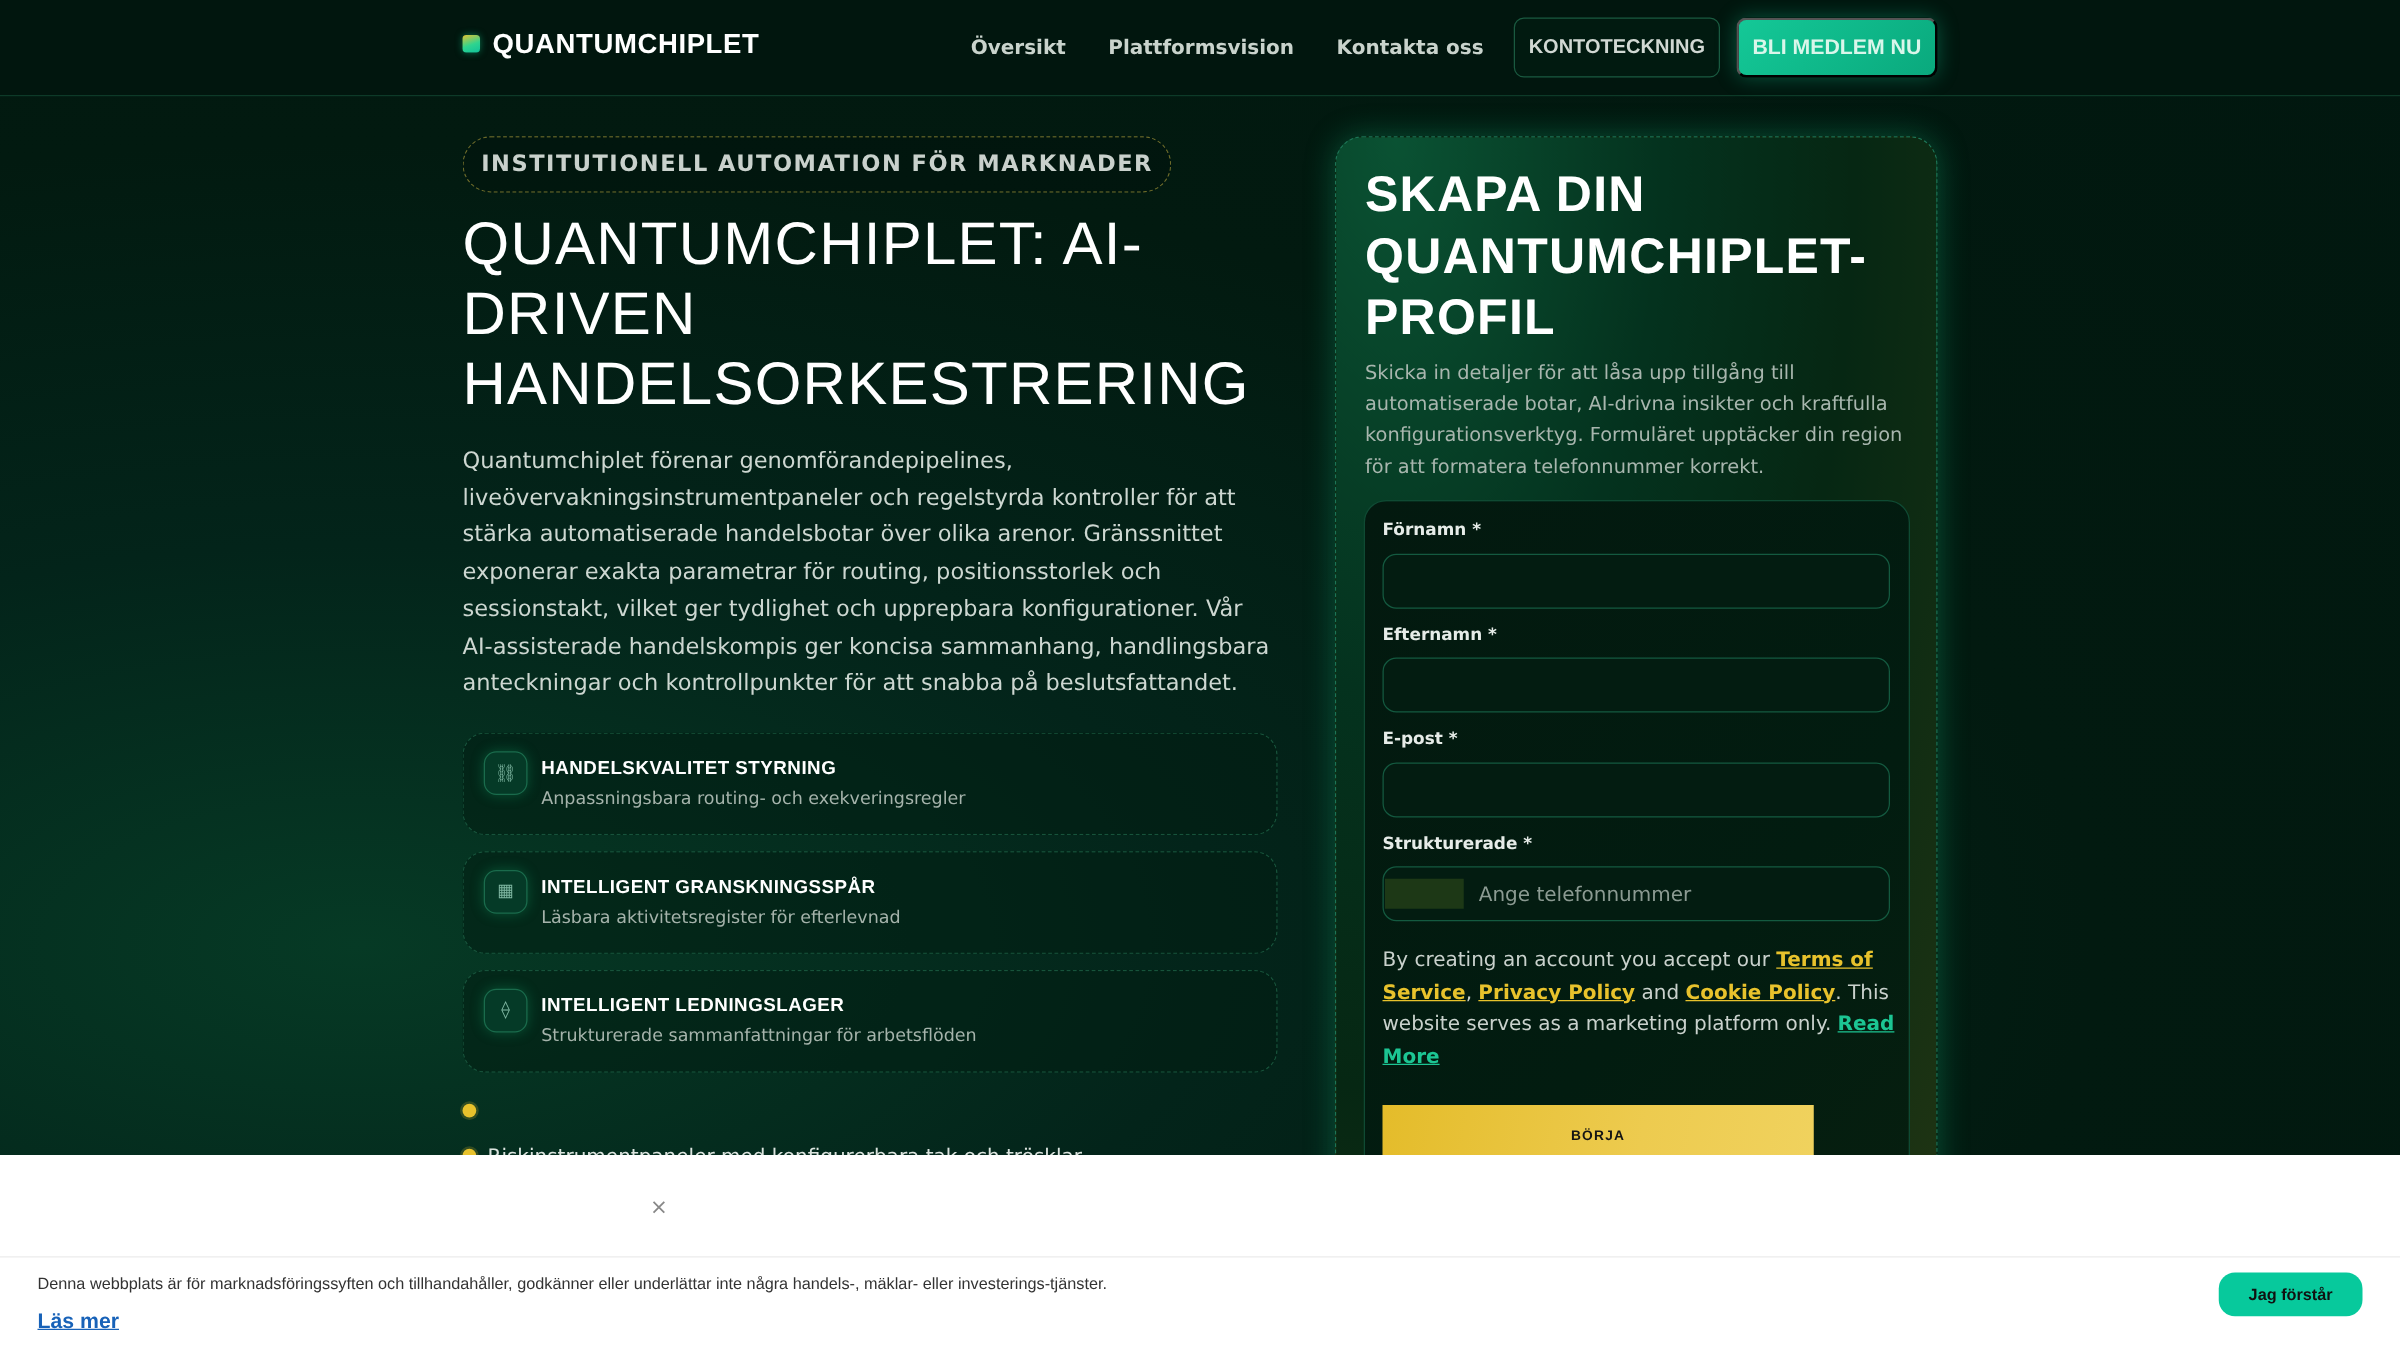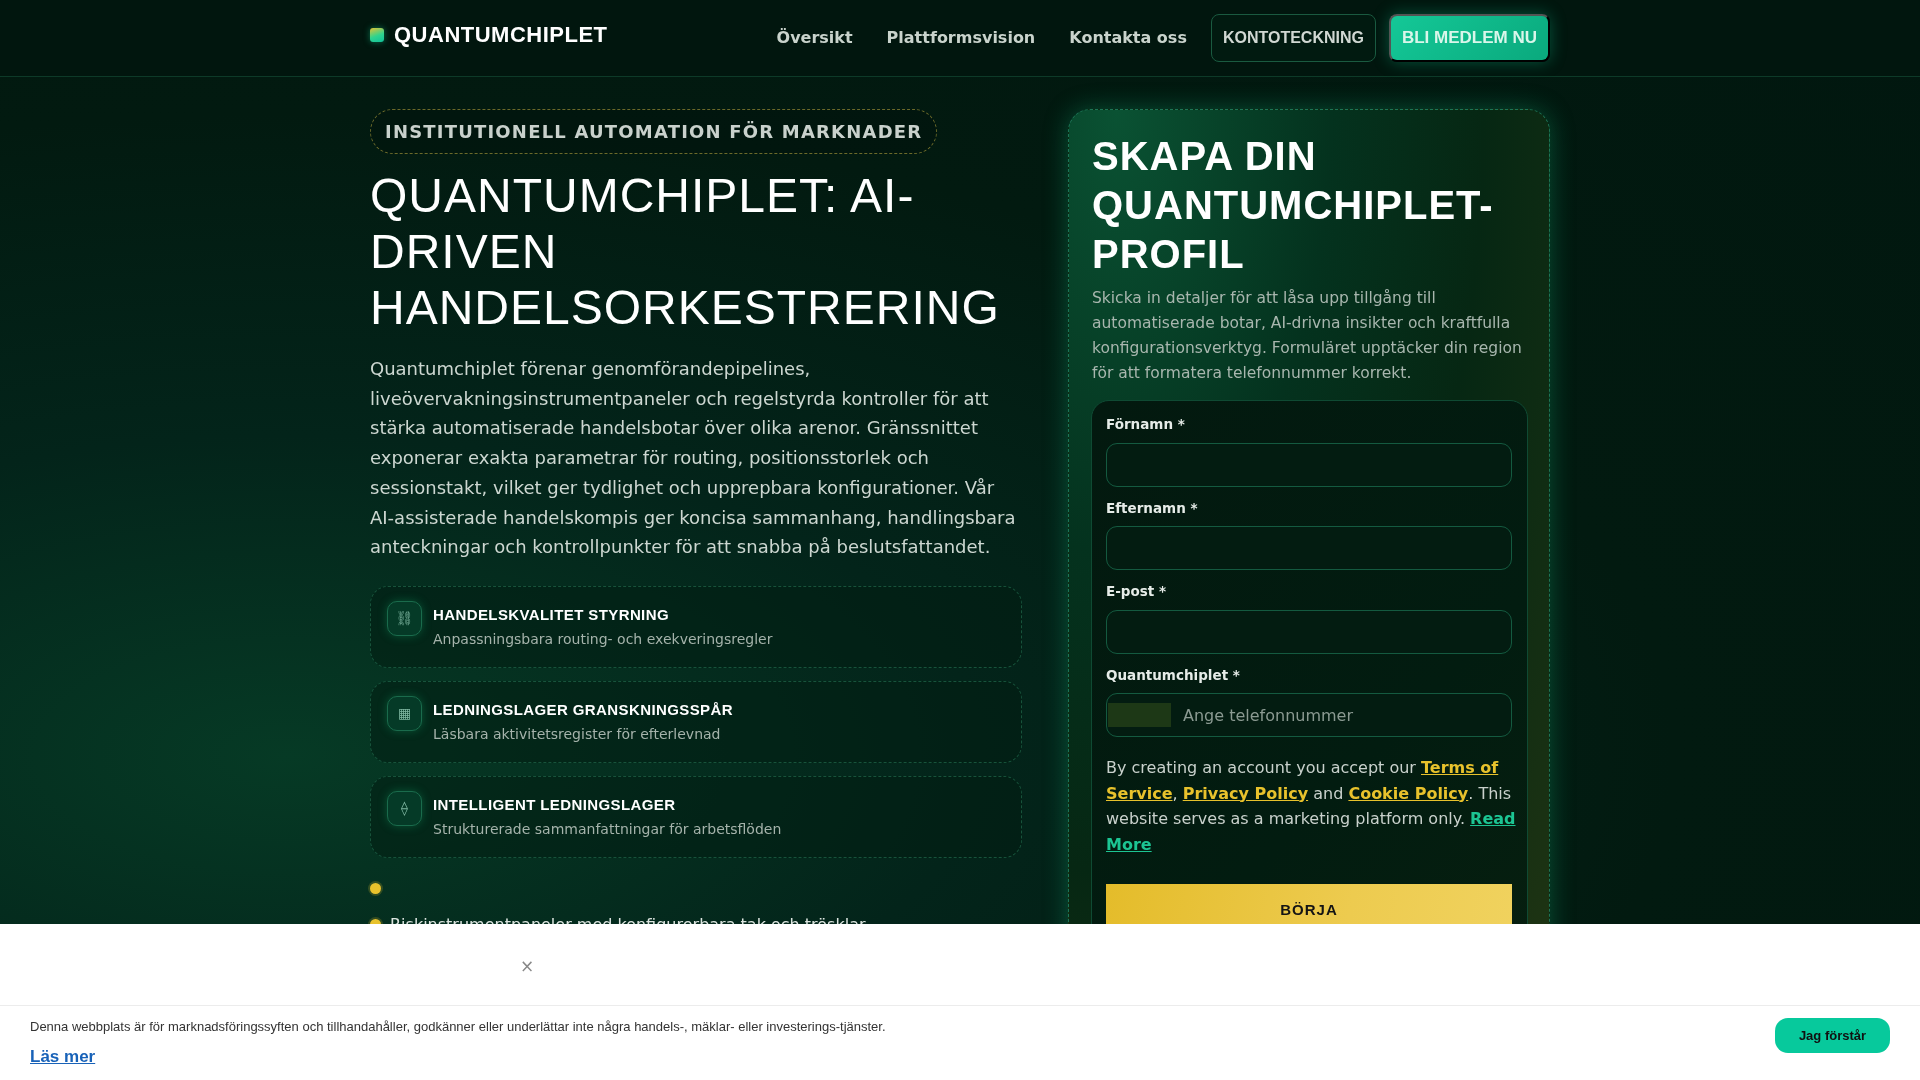--- a/index.html
+++ b/index.html
@@ -123,23 +123,23 @@
       font-size: 16px; outline: none; font-family: "DejaVu Sans", sans-serif;
     }
     .phone-input::placeholder { color: #8b9a92; }
     .consent {
       position: absolute; left: 14px; top: 354px; width: 410px; font-size: 16px;
       line-height: 25.5px; color: #c9d1cc;
     }
     .consent a.y { color: #e8c22c; font-weight: 700; text-decoration: underline; }
     .consent a.g { color: #1cc593; font-weight: 700; text-decoration: underline; }
     .submit {
-      position: absolute; left: 14px; top: 483px; width: 406px; height: 50px;
+      position: absolute; left: 14px; top: 483px; width: 345px; height: 50px;
       background: linear-gradient(100deg, #e4bc2a 0%, #edcb4f 60%, #f0d25e 100%);
-      border: none; font-family: "Liberation Sans", sans-serif; font-weight: 700; font-size: 15px;
+      border: none; font-family: "Liberation Sans", sans-serif; font-weight: 700; font-size: 11px;
       letter-spacing: 1px; color: #141414;
     }
 
     
     .cookie {
       position: absolute; left: 0; top: 924px; width: 1920px; height: 156px; background: #ffffff;
     }
     .cookie-close {
       position: absolute; left: 520px; top: 32px; font-size: 17px; color: #888; cursor: pointer;
     }
@@ -181,21 +181,21 @@
   <p class="hero-desc">Quantumchiplet förenar genomförandepipelines, liveövervakningsinstrumentpaneler och regelstyrda kontroller för att stärka automatiserade handelsbotar över olika arenor. Gränssnittet exponerar exakta parametrar för routing, positionsstorlek och sessionstakt, vilket ger tydlighet och upprepbara konfigurationer. Vår AI-assisterade handelskompis ger koncisa sammanhang, handlingsbara anteckningar och kontrollpunkter för att snabba på beslutsfattandet.</p>
 
   <div class="features">
     <div class="feature">
       <span class="feature-icon">⛓</span>
       <div class="feature-title">HANDELSKVALITET STYRNING</div>
       <div class="feature-sub">Anpassningsbara routing- och exekveringsregler</div>
     </div>
     <div class="feature">
       <span class="feature-icon">▦</span>
-      <div class="feature-title">LEDNINGSLAGER GRANSKNINGSSPÅR</div>
+      <div class="feature-title">INTELLIGENT GRANSKNINGSSPÅR</div>
       <div class="feature-sub">Läsbara aktivitetsregister för efterlevnad</div>
     </div>
     <div class="feature">
       <span class="feature-icon">⟠</span>
       <div class="feature-title">INTELLIGENT LEDNINGSLAGER</div>
       <div class="feature-sub">Strukturerade sammanfattningar för arbetsflöden</div>
     </div>
   </div>
 
   <ul class="bullets" style="list-style:none;">
@@ -216,21 +216,21 @@
   <form class="form">
     <label class="field-label" style="top:15px;">Förnamn *</label>
     <input class="field-input" style="top: 42px;" type="text" value="">
 
     <label class="field-label" style="top:99px;">Efternamn *</label>
     <input class="field-input" style="top: 125px;" type="text" value="">
 
     <label class="field-label" style="top:182px;">E-post *</label>
     <input class="field-input" style="top: 209px;" type="email" value="">
 
-    <label class="field-label" style="top:266px;">Quantumchiplet *</label>
+    <label class="field-label" style="top:266px;">Strukturerade *</label>
     <div class="field-input" style="top:292px; padding:0;">
       <span class="phone-flag"></span>
       <input class="phone-input" type="tel" placeholder="Ange telefonnummer" style="">
     </div>
 
     <p class="consent">
       <span>By creating an account you accept our </span><a class="y">Terms of Service</a><span>, </span><a class="y">Privacy Policy</a><span> and </span><a class="y">Cookie Policy</a><span>. This website serves as a marketing platform only. </span><a class="g">Read More</a>
     </p>
 
     <button class="submit" type="submit">BÖRJA</button>

